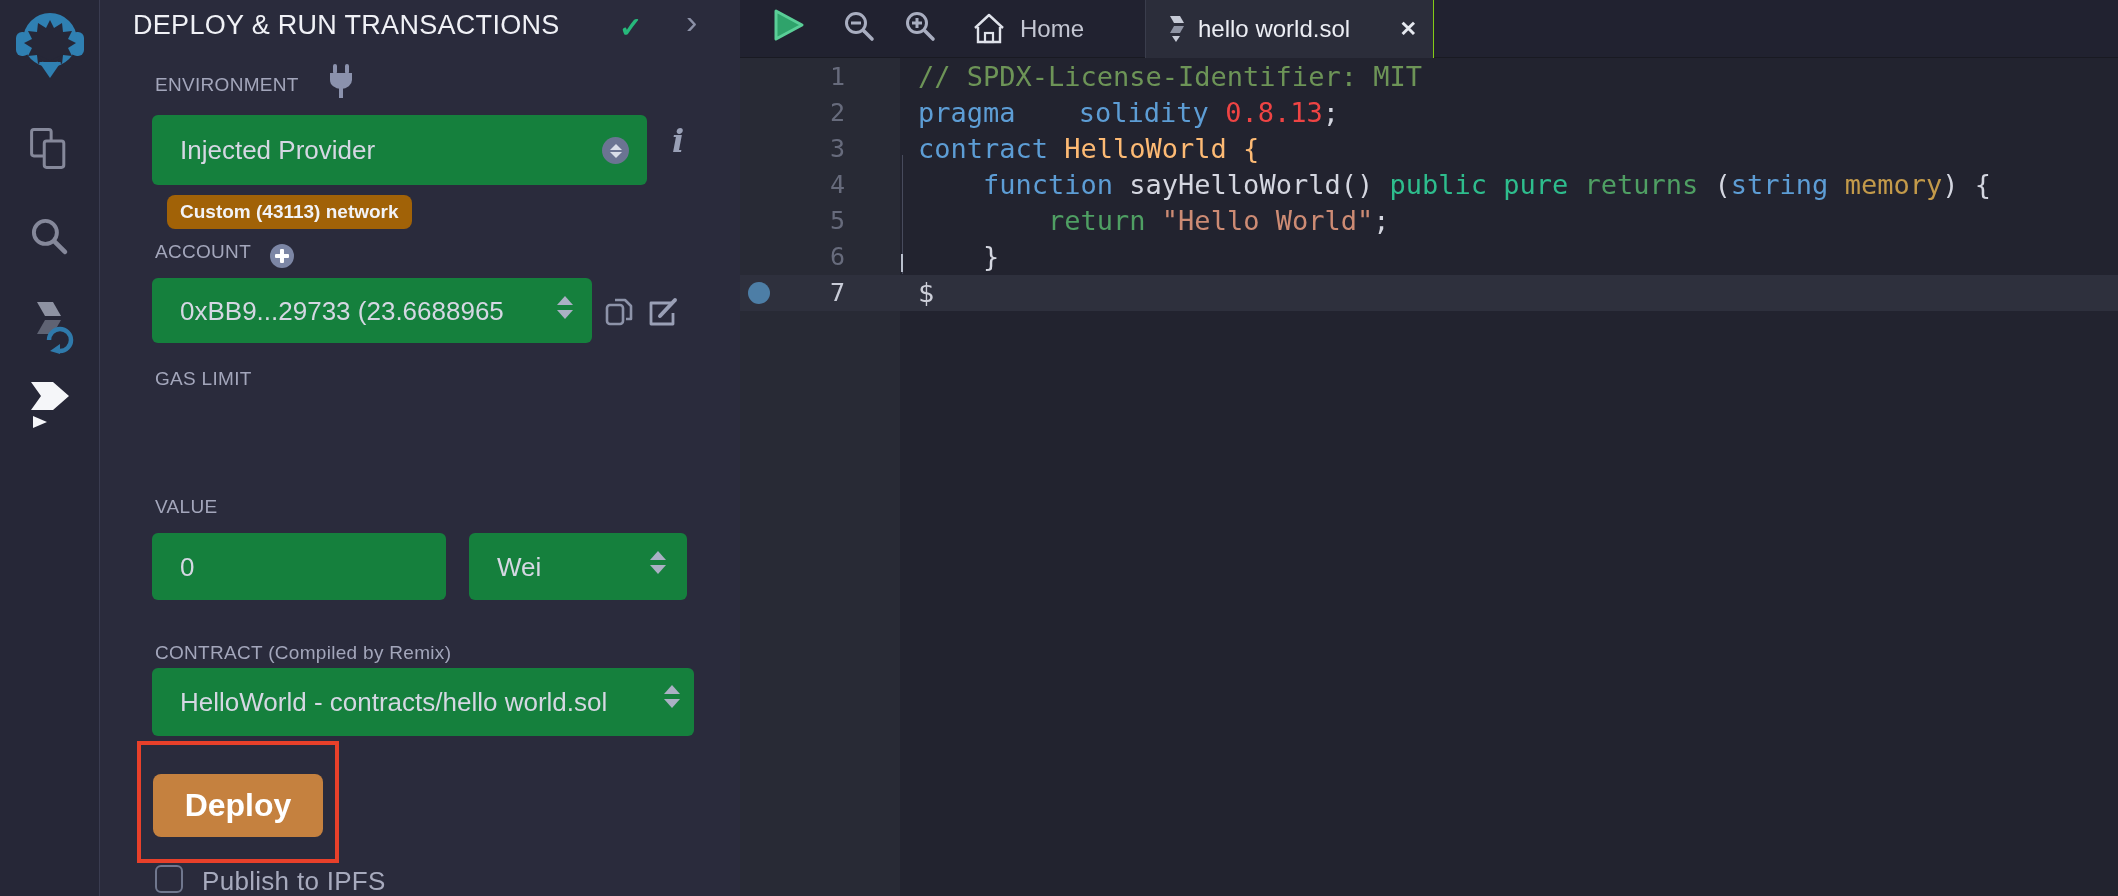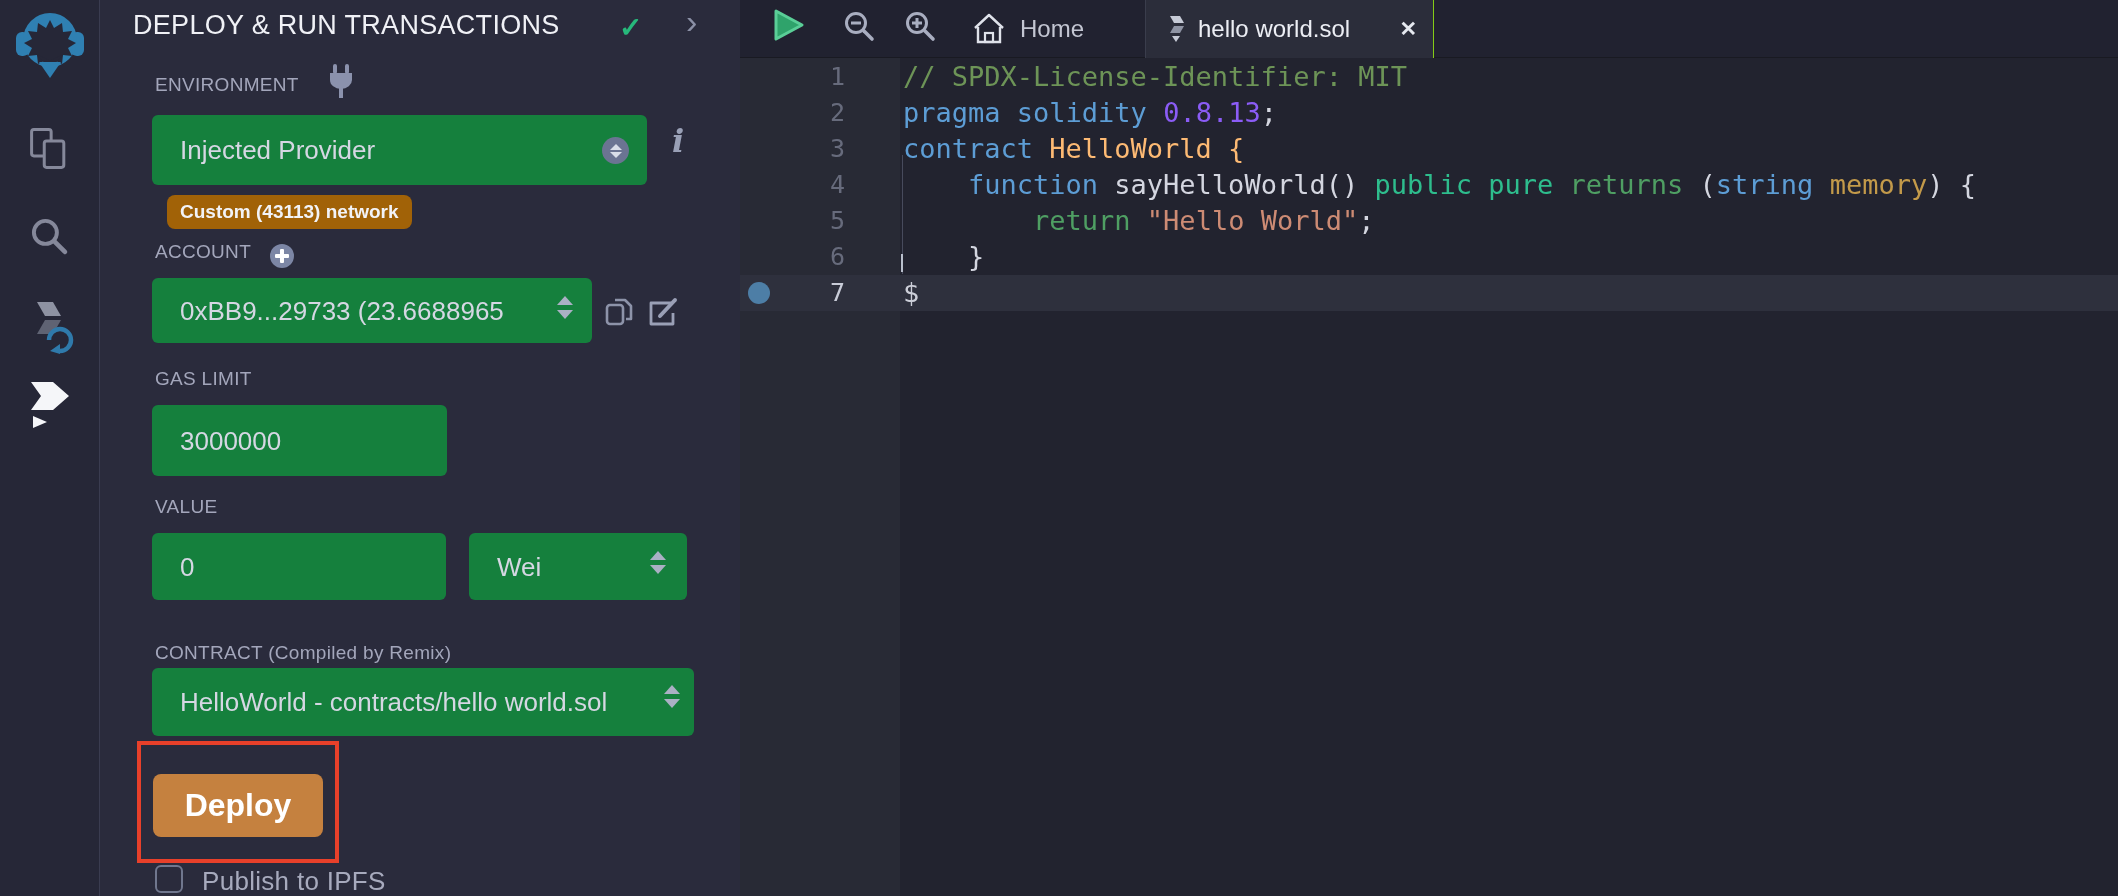--- a/index.html
+++ b/index.html
@@ -42,21 +42,21 @@
   .activetab { position:absolute; left:405px; top:0; width:289px; height:58px; background:#2b2d3a; border-left:1px solid #3a3d4c; border-right:1px solid #84cc16; display:flex; align-items:center; cursor:pointer; }
   .activetab .tlabel { position:absolute; left:52px; font-size:24px; color:#eceef4; white-space:nowrap; }
   .activetab .tclose { position:absolute; right:16px; font-size:21px; font-weight:bold; color:#e6e9f0; cursor:pointer; }
   #gutter { position:absolute; left:0; top:58px; width:160px; height:838px; background:#282a35; }
   #curline { position:absolute; left:0; top:275px; width:1378px; height:36px; background:#2e303d; }
   #breakpoint { position:absolute; left:8px; top:282px; width:22px; height:22px; border-radius:50%; background:#4d7ea6; cursor:pointer; }
   #linenums { position:absolute; left:0; top:0; width:105px; }
   .ln { position:absolute; width:105px; text-align:right; font-family:"DejaVu Sans Mono", monospace; font-size:25px; line-height:36px; color:#676b7c; }
   .ln.active { color:#c9ccd8; }
   #codelines { position:absolute; left:163px; top:0; }
-  .cl { position:absolute; left:0; font-family:"DejaVu Sans Mono", monospace; font-size:27px; line-height:36px; white-space:pre;text-align:right; }
+  .cl { position:absolute; left:15px; font-family:"DejaVu Sans Mono", monospace; font-size:27px; line-height:36px; white-space:pre;text-align:right; }
   #indentguide { position:absolute; left:162px; top:155px; width:1px; height:119px; background:#474a5c; }
   #caret { position:absolute; left:161px; top:254px; width:2px; height:18px; background:#b9bfcc; }
 </style>
 </head>
 <body>
 
 <div id="screen">
 
   <div id="iconbar">
     <div class="ibicon" style="top:8px;">
@@ -136,23 +136,20 @@
     <svg style="position:absolute; left:504px; top:297px;" width="30" height="30" viewBox="0 0 30 30">
       <rect x="3" y="8" width="16" height="19" rx="3" fill="none" stroke="#8d93a9" stroke-width="2.6"></rect>
       <path d="M11 3 L21 3 L27 9 L27 22 L22 22" fill="none" stroke="#8d93a9" stroke-width="2.6" stroke-linejoin="round"></path>
     </svg>
     <svg style="position:absolute; left:547px; top:297px;" width="32" height="30" viewBox="0 0 32 30">
       <path d="M24 6 L4 6 L4 27 L26 27 L26 16" fill="none" stroke="#9aa0b6" stroke-width="2.8" stroke-linejoin="round"></path>
       <path d="M13 19 L28 3" stroke="#9aa0b6" stroke-width="4" stroke-linecap="round"></path>
     </svg>
 
     <div class="plabel" style="left:55px; top:368px;">GAS LIMIT</div>
-    <div class="pbox" style="left:52px; top:405px; width:295px; height:71px;">
-      <span class="val">3000000</span>
-    </div>
 
     <div class="plabel" style="left:55px; top:496px;">VALUE</div>
     <div class="pbox" style="left:52px; top:533px; width:294px; height:67px;">
       <span class="val">0</span>
     </div>
     <div class="pbox" style="left:369px; top:533px; width:218px; height:67px;">
       <span class="val">Wei</span>
     </div>
     <div class="spin" style="left:550px; top:551px;">
         <i class="up"></i>
@@ -187,21 +184,21 @@
         <div class="ln" style="top: 59px;">1</div>
         <div class="ln" style="top: 95px;">2</div>
         <div class="ln" style="top: 131px;">3</div>
         <div class="ln" style="top: 167px;">4</div>
         <div class="ln" style="top: 203px;">5</div>
         <div class="ln" style="top: 239px;">6</div>
         <div class="ln active" style="top: 275px;">7</div>
       </div>
     <div id="codelines">
         <div class="cl" style="top: 59px;"><span style="color: rgb(109, 148, 87);">// SPDX-License-Identifier: MIT</span></div>
-        <div class="cl" style="top: 95px;"><span style="color: rgb(93, 157, 213);">pragma</span><span style="color: rgb(212, 214, 224);"> </span><span style="color: rgb(93, 157, 213);">solidity</span><span style="color: rgb(212, 214, 224);"> </span><span style="color: #8b5cf6;">0.8.13</span><span style="color: rgb(212, 214, 224);">;</span></div>
+        <div class="cl" style="top: 95px;"><span style="color: rgb(93, 157, 213);">pragma</span><span style="color: rgb(212, 214, 224);"> </span><span style="color: rgb(93, 157, 213); margin-left: 47px;">solidity</span><span style="color: rgb(212, 214, 224);"> </span><span style="color: #ef4444;">0.8.13</span><span style="color: rgb(212, 214, 224);">;</span></div>
         <div class="cl" style="top: 131px;"><span style="color: rgb(93, 157, 213);">contract</span><span style="color: #fdba74;"> HelloWorld {</span></div>
         <div class="cl" style="top: 167px;"><span style="color: rgb(212, 214, 224);">    </span><span style="color: rgb(93, 157, 213);">function</span><span style="color: rgb(212, 214, 224);"> sayHelloWorld() </span><span style="color: rgb(46, 189, 141);">public</span><span style="color: rgb(212, 214, 224);"> </span><span style="color: rgb(46, 189, 141);">pure</span><span style="color: rgb(212, 214, 224);"> </span><span style="color: rgb(79, 159, 99);">returns</span><span style="color: rgb(212, 214, 224);"> (</span><span style="color: rgb(93, 157, 213);">string</span><span style="color: rgb(212, 214, 224);"> </span><span style="color: rgb(195, 154, 74);">memory</span><span style="color: rgb(212, 214, 224);">) {</span></div>
         <div class="cl" style="top: 203px;"><span style="color: rgb(212, 214, 224);">        </span><span style="color: rgb(79, 159, 99);">return</span><span style="color: rgb(212, 214, 224);"> </span><span style="color: rgb(205, 139, 116);">"Hello World"</span><span style="color: rgb(212, 214, 224);">;</span></div>
         <div class="cl" style="top: 239px;"><span style="color: rgb(212, 214, 224);">    }</span></div>
         <div class="cl" style="top: 275px;"><span style="color: rgb(204, 206, 216);">$</span></div>
       </div>
 
     <div id="tabbar">
       <svg class="tbicon" style="left:33px;" width="32" height="34" viewBox="0 0 32 34">
         <path d="M3 3 L29 17 L3 31 Z" fill="#2fa36b" stroke="#5ace97" stroke-width="3" stroke-linejoin="round"></path>

